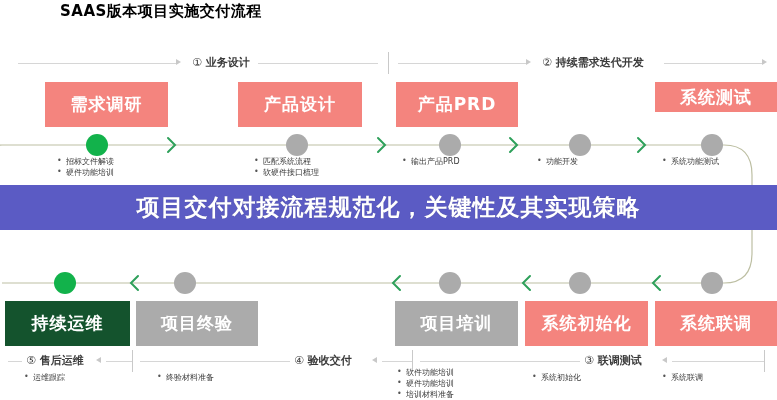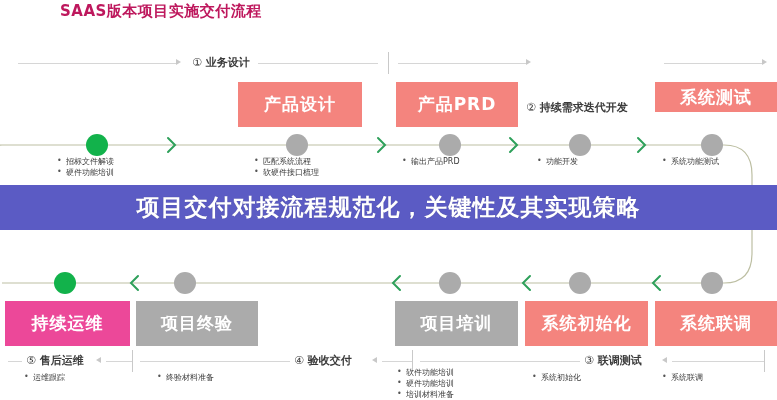--- a/index.html
+++ b/index.html
@@ -8,21 +8,21 @@
   body {
     font-family: "DejaVu Sans", "Liberation Sans", sans-serif;
     background:#ffffff;
     position:relative;
   }
   #stage { position:relative; width:777px; height:400px; background:#fff; }
 
   
   .doc-title {
     position:absolute; left:60px; top:2px;
-    font-size:15px; font-weight:bold; color:#be185d;
+    font-size:15px; font-weight:bold; color:#000000;
     letter-spacing:0.5px; white-space:nowrap;
   }
 
   
   .phase-band { position:absolute; left:0; top:52px; width:777px; height:22px; }
   .phase-rule {
     position:absolute; top:11px; height:1px; background:#d6d6d6;
   }
   .phase-label {
     position:absolute; top:0px;
@@ -47,21 +47,21 @@
   
   .sbox {
     position:absolute;
     display:flex; align-items:center; justify-content:center;
     color:#ffffff; font-size:17px; font-weight:bold;
     letter-spacing:1px;
     white-space:nowrap;
   }
   .sbox.pink  { background:#F4847E; }
   .sbox.grey  { background:#ABABAB; }
-  .sbox.green { background:#ec4899; }
+  .sbox.green { background:#14532d; }
 
   
   #timeline { position:absolute; left:0; top:0; width:777px; height:400px; }
 
   
   .blist { position:absolute; font-size:8px; color:#3a3a3a; line-height:11px; }
   .blist .bi { white-space:nowrap; position:relative; padding-left:11px; }
   .blist .bi:before {
     content:"•"; position:absolute; left:2px; top:-1px;
     font-size:8px; color:#555;
@@ -123,28 +123,31 @@
     <div class="arrow-r" style="left:176px;"></div>
     <div class="phase-label" style="left:188px;">
       <span class="phase-num">①</span>
       <span>业务设计</span>
     </div>
     <div class="phase-rule" style="left:258px; width:120px;"></div>
     <div class="vdiv" style="left:388px; top:0; height:22px;"></div>
 
     <div class="phase-rule" style="left:398px; width:130px;"></div>
     <div class="arrow-r" style="left:526px;"></div>
-    <div class="phase-label" style="left:522px;margin-top:45px;">
+    <div class="phase-label" style="left:538px;">
       <span class="phase-num">②</span>
       <span>持续需求迭代开发</span>
     </div>
     <div class="phase-rule" style="left:664px; width:100px;"></div>
     <div class="arrow-r" style="left:762px;"></div>
   </div>
 
+  <div class="sbox pink" style="left:45px;  top:82px; width:123px; height:45px;">
+    <span>需求调研</span>
+  </div>
   <div class="sbox pink" style="left:238px; top:82px; width:124px; height:45px;">
     <span>产品设计</span>
   </div>
   <div class="sbox pink" style="left:396px; top:82px; width:122px; height:45px;">
     <span>产品PRD</span>
   </div>
   <div class="sbox pink" style="left:655px; top:82px; width:122px; height:30px;">
     <span>系统测试</span>
   </div>
 

